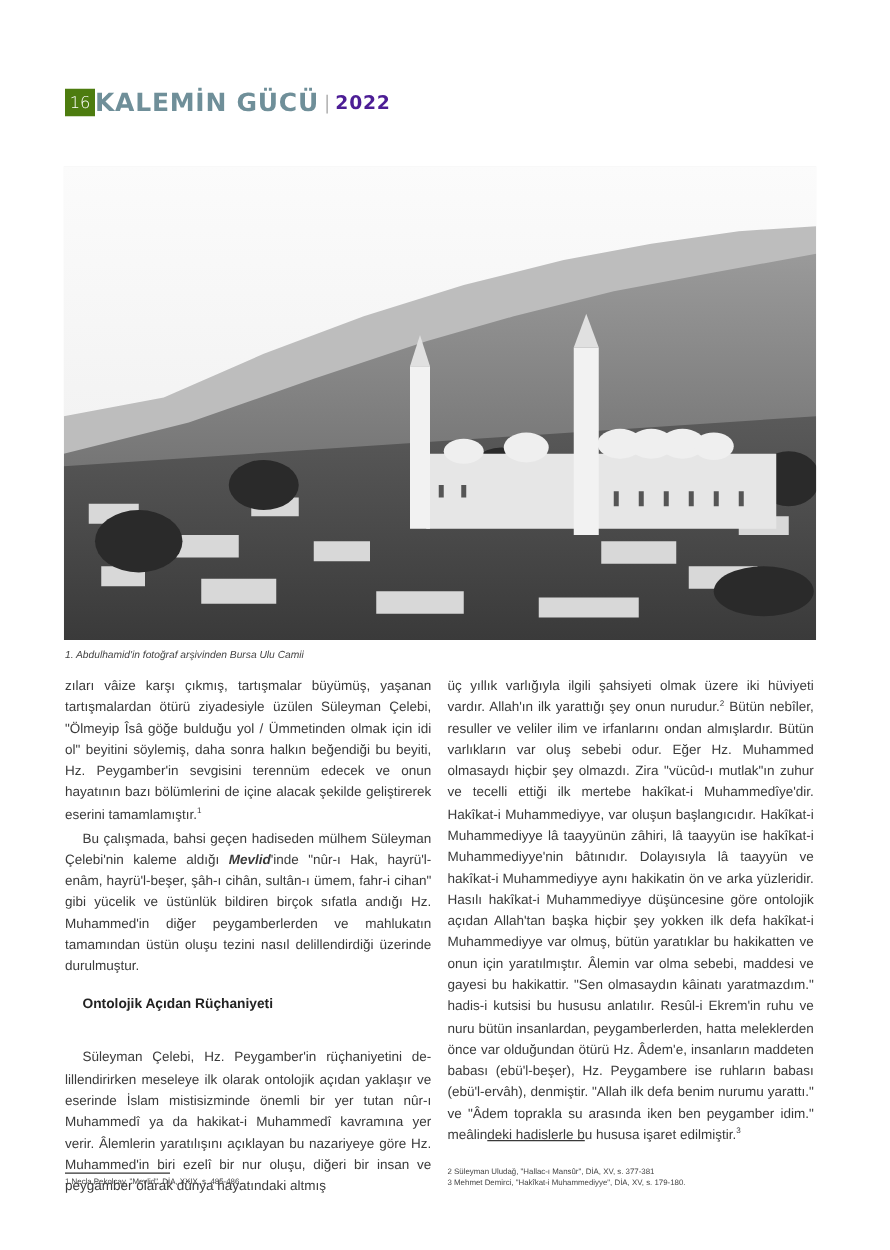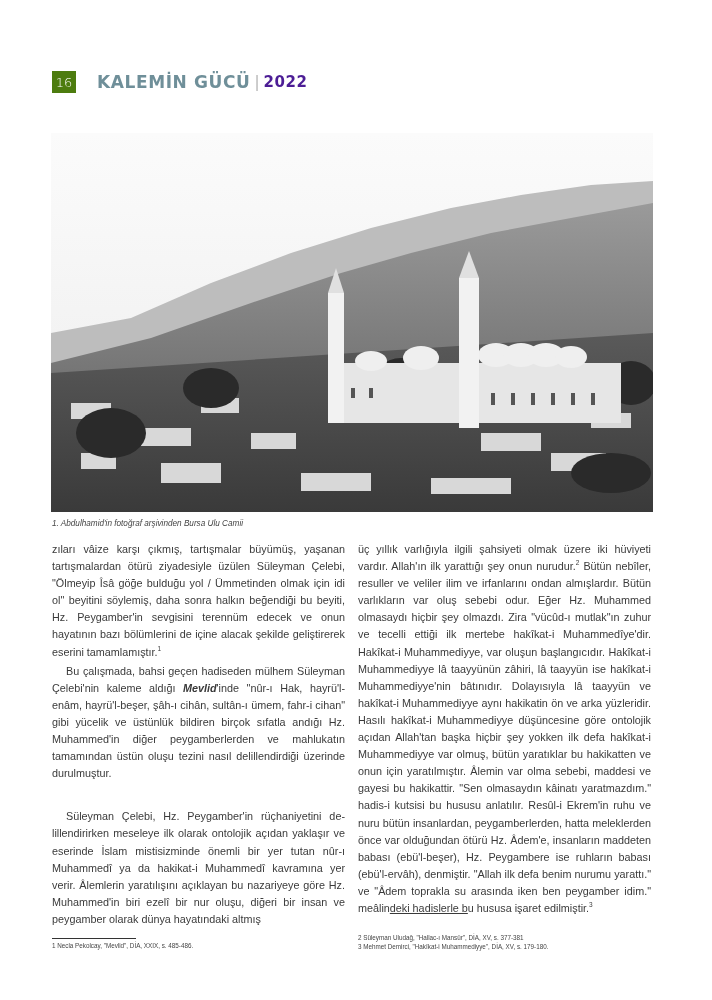--- a/index.html
+++ b/index.html
@@ -4,21 +4,21 @@
   <style>
     html, body { margin: 0; padding: 0; background: #ffffff; }
     body { width: 712px; height: 1000px; position: relative; overflow: hidden;
            font-family: "Liberation Sans", sans-serif; color: #333333; }
 
     
     .header { position: absolute; left: 52px; top: 71px; height: 22px; display: flex; align-items: center; }
     .page-num { width: 24px; height: 22px; background: #4d7c0f; color: #ffffff;
                 font-size: 13px; display: flex; align-items: center; justify-content: center;
                 font-family: "DejaVu Sans", sans-serif; font-weight: 300; }
-    .mag-title { margin-left: 21px; font-size: 17px; font-weight: bold; color: #6f8f99;
+    .mag-title { margin-left: 0; font-size: 20px; font-weight: bold; color: #6f8f99;
                  letter-spacing: 0.6px; font-family: "DejaVu Sans", sans-serif; }
     .sep { color: #b3b3b3; font-size: 15px; margin: 0 4px; font-family: "DejaVu Sans", sans-serif; }
     .year { color: #4c1d95; font-size: 15px; font-weight: bold; letter-spacing: 0.6px; font-family: "DejaVu Sans", sans-serif; }
 
     
     .photo { position: absolute; left: 51px; top: 133px; width: 602px; height: 379px; overflow: hidden; background: #f4f4f4; }
     .photo svg { display: block; }
 
     .caption { position: absolute; left: 52px; top: 519px; font-size: 8.2px; font-style: italic; color: #444; }
 
@@ -117,20 +117,21 @@
       <polygon points="408,145 418,118 428,145" fill="#e0e0e0"></polygon>
     </g>
   </svg>
 </div>
 
 <div class="caption">1. Abdulhamid'in fotoğraf arşivinden Bursa Ulu Camii</div>
 
 <div class="col left">
   <p><span>zıları vâize karşı çıkmış, tartışmalar büyümüş, yaşanan tartışmalardan ötürü ziyadesiyle üzülen Süleyman Çele­bi, "Ölmeyip Îsâ göğe bulduğu yol / Ümmetinden olmak için idi ol" beyitini söylemiş, daha sonra halkın beğendiği bu beyiti, Hz. Peygamber'in sevgisini terennüm edecek ve onun hayatının bazı bölümlerini de içine alacak şekil­de geliştirerek eserini tamamlamıştır.</span><sup>1</sup></p>
   <p class="indent gap"><span>Bu çalışmada, bahsi geçen hadiseden mülhem Sü­leyman Çelebi'nin kaleme aldığı </span><b><i>Mevlid</i></b><span>'inde "nûr-ı Hak, hayrü'l-enâm, hayrü'l-beşer, şâh-ı cihân, sultân-ı ümem, fahr-i cihan" gibi yücelik ve üstünlük bildiren birçok sıfat­la andığı Hz. Muhammed'in diğer peygamberlerden ve mahlukatın tamamından üstün oluşu tezini nasıl delil­lendirdiği üzerinde durulmuştur.</span></p>
+  <div class="subheading">Ontolojik Açıdan Rüçhaniyeti</div>
   <p class="indent">Süleyman Çelebi, Hz. Peygamber'in rüçhaniyetini de­lillendirirken meseleye ilk olarak ontolojik açıdan yakla­şır ve eserinde İslam mistisizminde önemli bir yer tutan nûr-ı Muhammedî ya da hakikat-i Muhammedî kavramı­na yer verir. Âlemlerin yaratılışını açıklayan bu nazariye­ye göre Hz. Muhammed'in biri ezelî bir nur oluşu, diğeri bir insan ve peygamber olarak dünya hayatındaki altmış</p>
 </div>
 
 <div class="col right">
   <p><span>üç yıllık varlığıyla ilgili şahsiyeti olmak üzere iki hüviye­ti vardır. Allah'ın ilk yarattığı şey onun nurudur.</span><sup>2</sup><span> Bütün nebîler, resuller ve veliler ilim ve irfanlarını ondan almış­lardır. Bütün varlıkların var oluş sebebi odur. Eğer Hz. Muhammed olmasaydı hiçbir şey olmazdı. Zira "vücûd-ı mutlak"ın zuhur ve tecelli ettiği ilk mertebe hakîkat-i Mu­hammedîye'dir. Hakîkat-i Muhammediyye, var oluşun başlangıcıdır. Hakîkat-i Muhammediyye lâ taayyünün zâhiri, lâ taayyün ise hakîkat-i Muhammediyye'nin bâtı­nıdır. Dolayısıyla lâ taayyün ve hakîkat-i Muhammediy­ye aynı hakikatin ön ve arka yüzleridir. Hasılı hakîkat-i Muhammediyye düşüncesine göre ontolojik açıdan Allah'tan başka hiçbir şey yokken ilk defa hakîkat-i Mu­hammediyye var olmuş, bütün yaratıklar bu hakikatten ve onun için yaratılmıştır. Âlemin var olma sebebi, mad­desi ve gayesi bu hakikattir. "Sen olmasaydın kâinatı yaratmazdım." hadis-i kutsisi bu hususu anlatılır. Resûl-i Ekrem'in ruhu ve nuru bütün insanlardan, peygamber­lerden, hatta meleklerden önce var olduğundan ötürü Hz. Âdem'e, insanların maddeten babası (ebü'l-beşer), Hz. Peygambere ise ruhların babası (ebü'l-ervâh), den­miştir. "Allah ilk defa benim nurumu yarattı." ve "Âdem toprakla su arasında iken ben peygamber idim." meâlin­</span><span class="u">deki hadislerle b</span><span>u hususa işaret edilmiştir.</span><sup>3</sup></p>
 </div>
 
 <div class="fn-rule"></div>
 <div class="footnote fn-left">
   <div>1 Necla Pekolcay, "Mevlid", DİA, XXIX, s. 485-486.</div>

